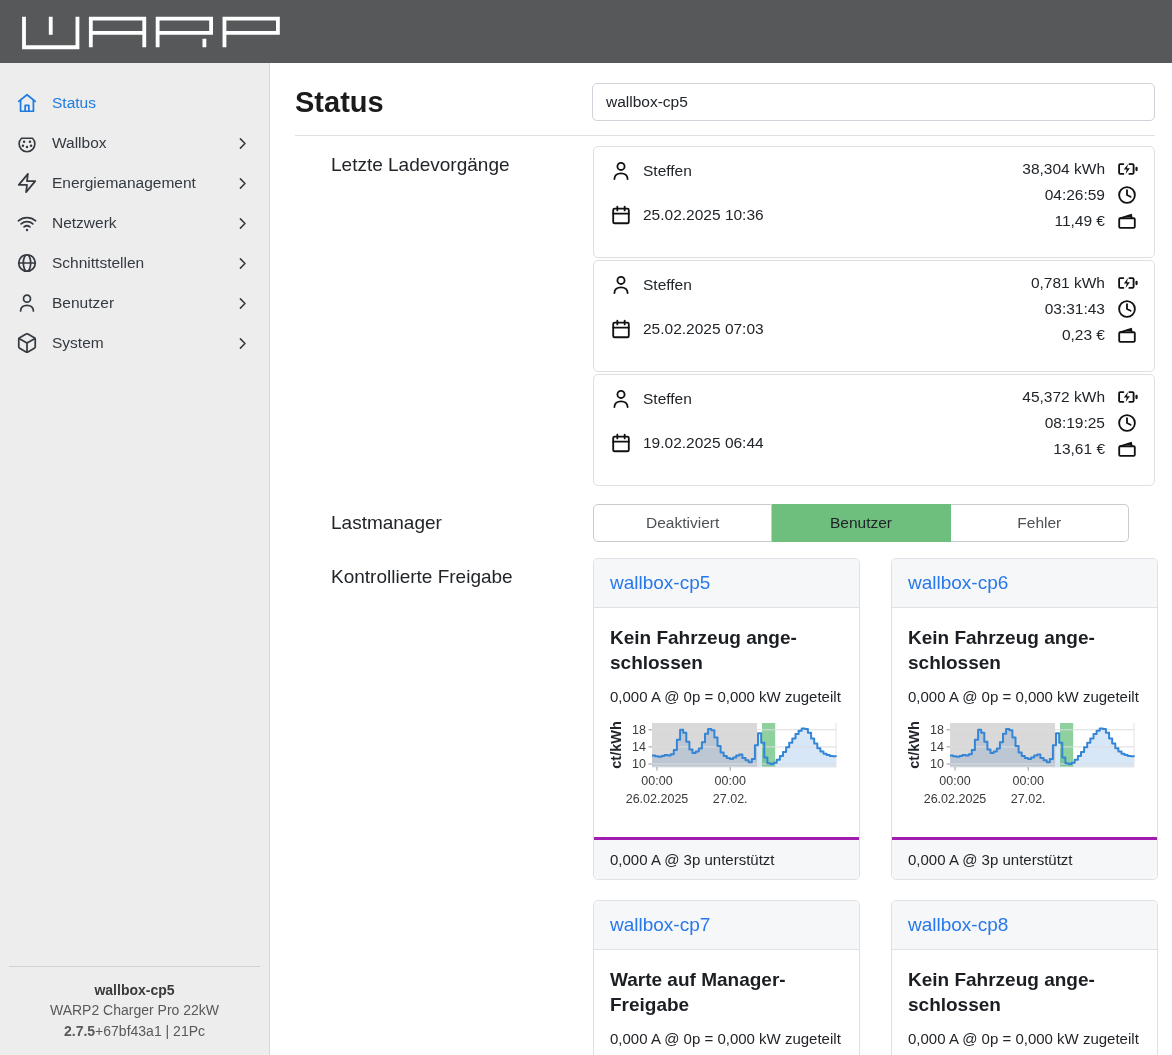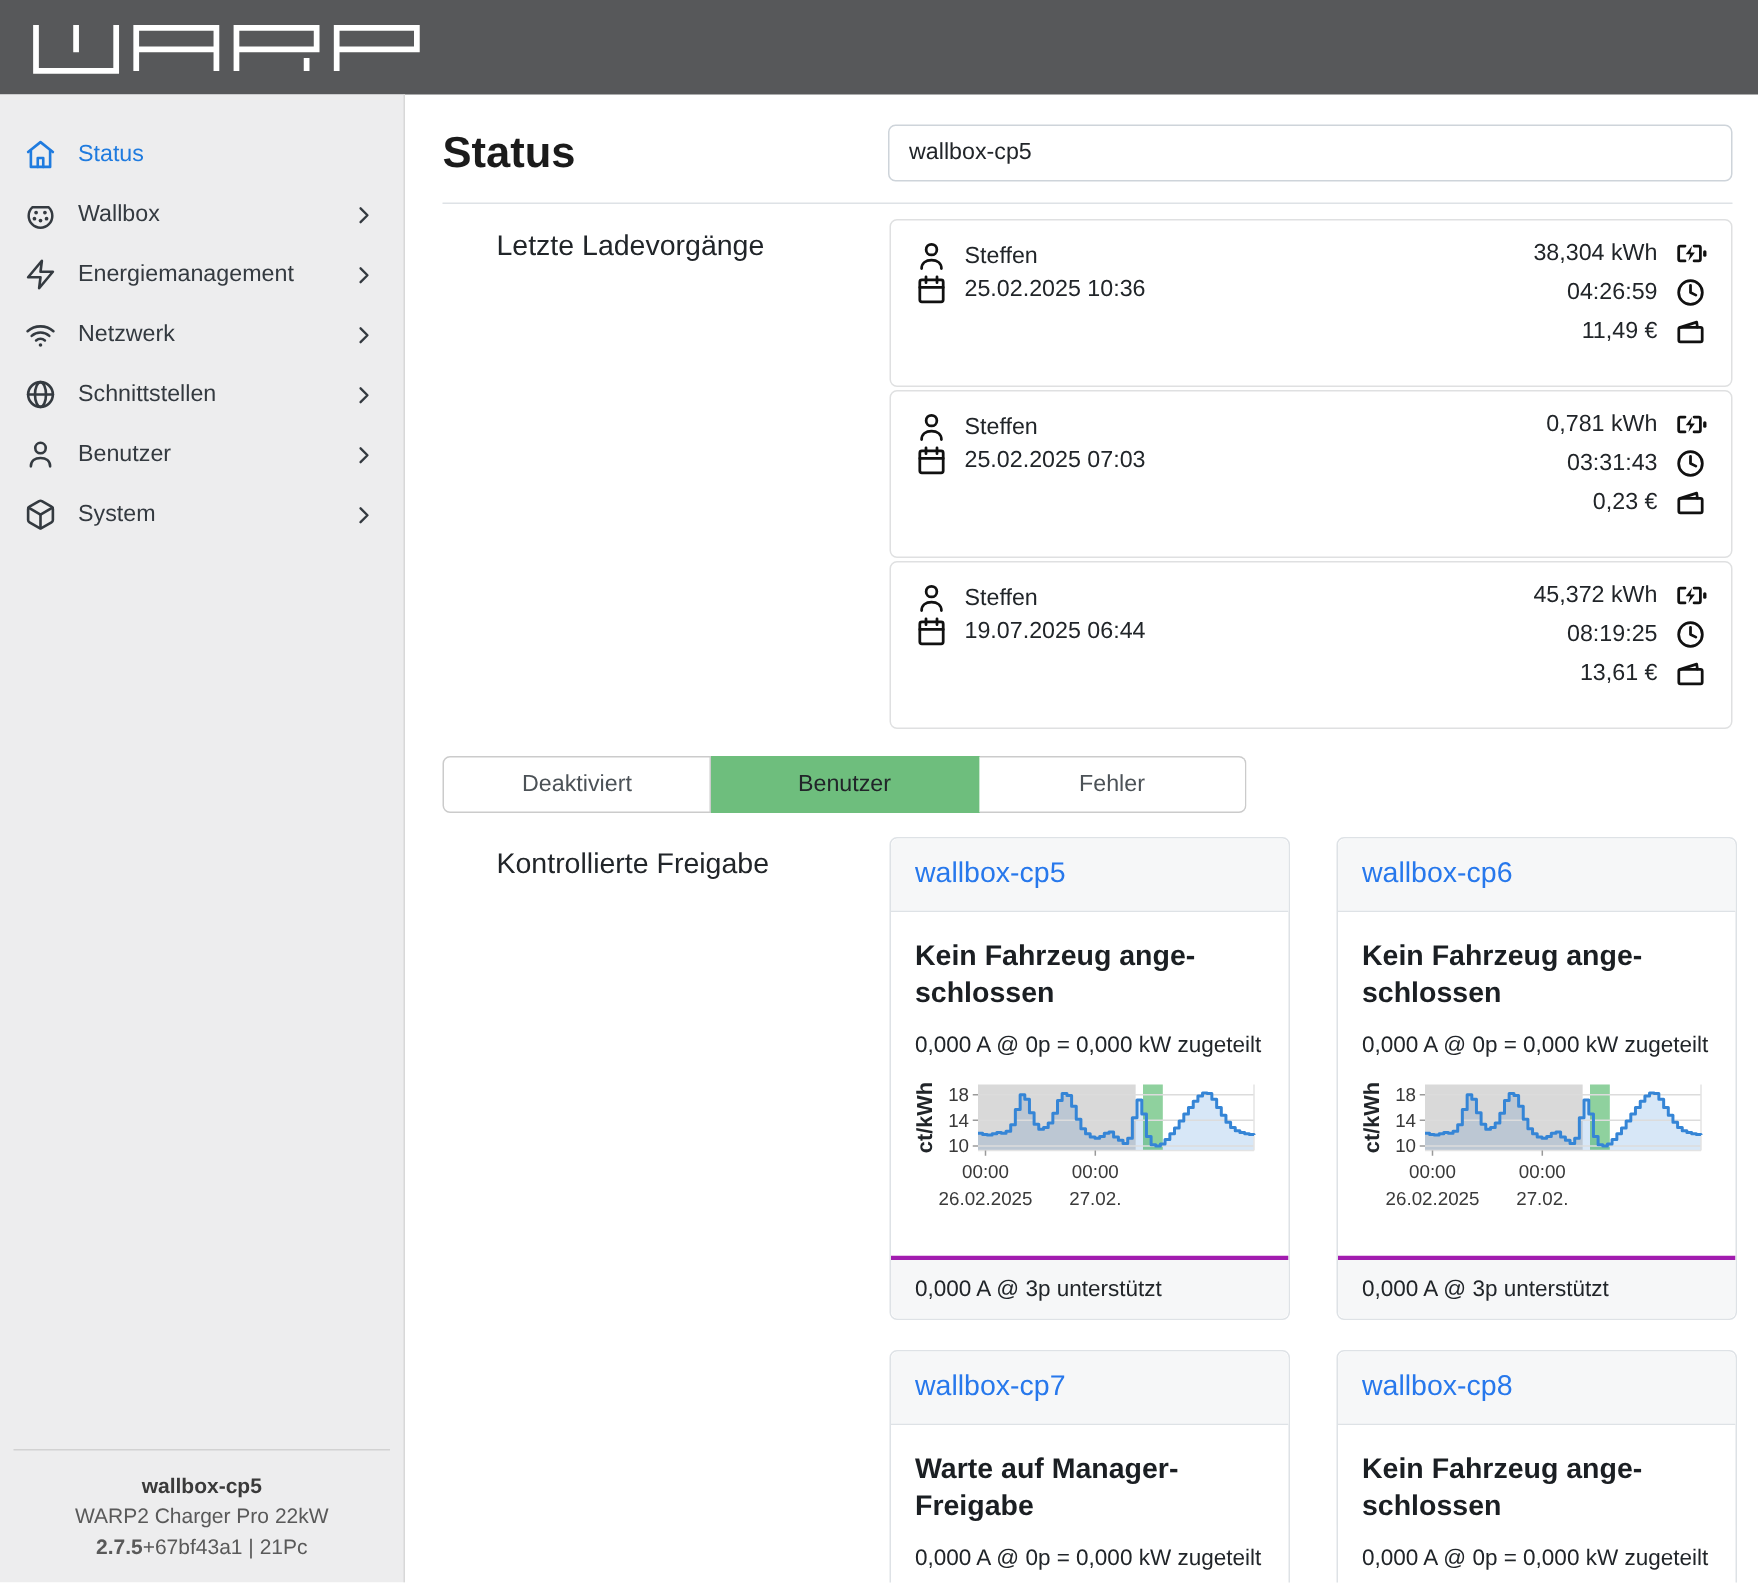--- a/index.html
+++ b/index.html
@@ -32,21 +32,21 @@
   .device-input { width:563px; height:38px; border:1px solid #ced4da; border-radius:5px;
                   padding:0 13px; font-size:15.5px; color:#212529; font-family:inherit; background:#fff; }
   .header-rule { border:none; border-top:1px solid #dee2e6; margin:14px 0 10px; }
 
   .form-row { display:grid; grid-template-columns:298px 1fr; margin-bottom:16px; align-items:start; }
   .row-label { font-size:19px; color:#212529; padding-top:8px;margin-left:36px; }
 
   
   .record { border:1px solid #dfe0e1; border-radius:5px; background:#fff; height:112px;
             padding:11px 16px; display:flex; justify-content:space-between; margin-bottom:2px; }
-  .rec-left { display:flex; flex-direction:column; gap:0; padding-top:2px;text-align:center; }
+  .rec-left { display:flex; flex-direction:column; gap:22px; padding-top:2px;text-align:center; }
   .rec-right { display:flex; flex-direction:column; gap:4px; align-items:flex-end; }
   .rec-row { display:flex; align-items:center; gap:11px; font-size:15.5px; }
   .ric { width:22px; height:22px; flex:0 0 22px; color:#111; }
 
   
   .seg-group { display:flex; width:536px; height:38px; }
   .seg-btn { flex:1 1 0; background:#fff; border:1px solid #cbcbcb; border-left-width:0;
              font-size:15.5px; color:#4c5257; font-family:inherit; cursor:pointer; }
   .seg-btn:first-child { border-left-width:1px; border-radius:5px 0 0 5px; }
   .seg-btn:last-child { border-radius:0 5px 5px 0; }
@@ -317,21 +317,21 @@
               </span>
         <span>Steffen</span>
       </div>
       <div class="rec-row">
         <span class="ric">
                 <svg viewBox="0 0 24 24" fill="none" stroke="currentColor" stroke-width="2" stroke-linecap="round" stroke-linejoin="round">
                   <rect x="3.5" y="5" width="17" height="16" rx="1.5"></rect>
                   <path d="M8 2.8v4.2M16 2.8v4.2M3.5 10.5h17"></path>
                 </svg>
               </span>
-        <span>19.07.2025 06:44</span>
+        <span>19.02.2025 06:44</span>
       </div>
     </div>
     <div class="rec-right">
       <div class="rec-row">
         <span>45,372 kWh</span>
         <span class="ric">
                 <svg viewBox="0 0 24 24" fill="none" stroke="currentColor" stroke-width="2" stroke-linecap="round" stroke-linejoin="round">
                   <path d="M8 6.6H4.6a1.2 1.2 0 0 0-1.2 1.2v8.4a1.2 1.2 0 0 0 1.2 1.2H8"></path>
                   <path d="M14.6 6.6H18a1.2 1.2 0 0 1 1.2 1.2v8.4a1.2 1.2 0 0 1-1.2 1.2h-3.4"></path>
                   <polygon points="13.1 6.6 8.5 12.5 11.7 12.5 10.5 17.4 15.2 11.3 12 11.3" fill="currentColor" stroke="none"></polygon>
@@ -356,20 +356,21 @@
                   <rect x="3.5" y="9" width="17" height="10.5" rx="1.2"></rect>
                 </svg>
               </span>
       </div>
     </div>
   </div>
       </div>
   </div>
 
   <div class="form-row">
+    <div class="row-label">Lastmanager</div>
     <div class="seg-group" id="seg-group">
         <button class="seg-btn">Deaktiviert</button>
         <button class="seg-btn active">Benutzer</button>
         <button class="seg-btn">Fehler</button>
       </div>
   </div>
 
   <div class="form-row">
     <div class="row-label">Kontrollierte Freigabe</div>
     <div class="card-grid" id="card-grid">

